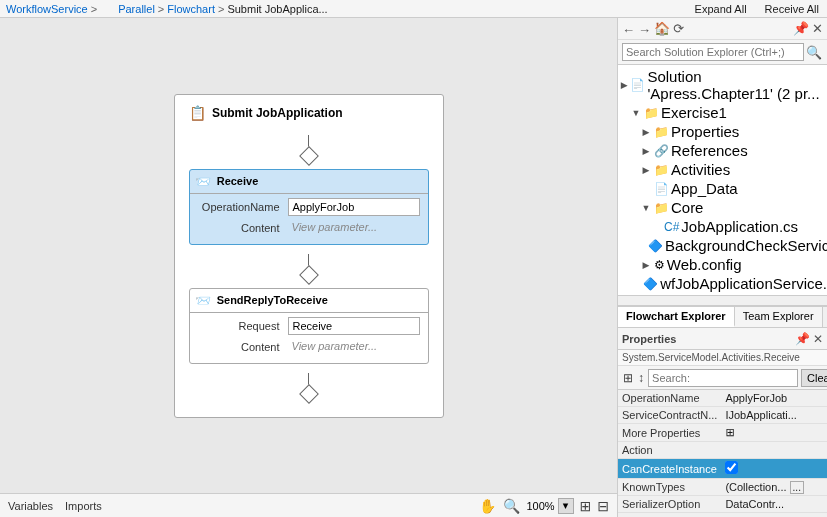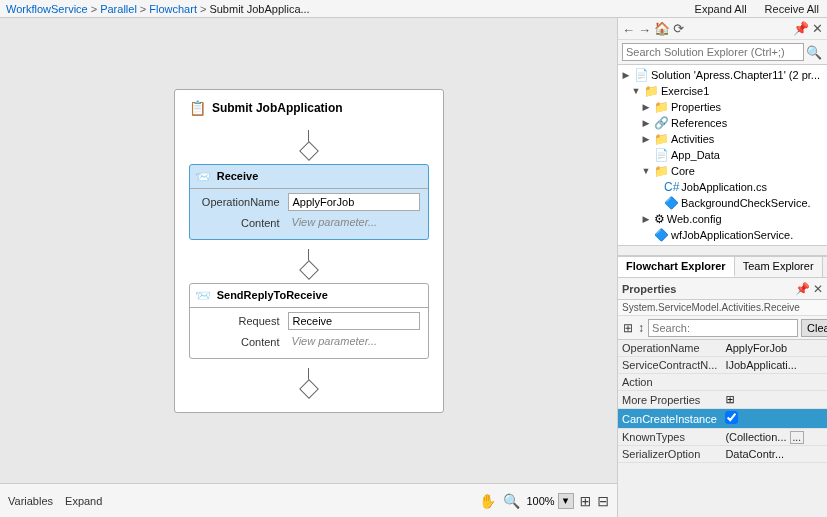--- a/index.html
+++ b/index.html
@@ -71,21 +71,21 @@
     }
     .arrow-line { width: 1px; height: 12px; background: #666; }
     .arrow-diamond {
       width: 14px; height: 14px; background: white; border: 1px solid #666;
       transform: rotate(45deg); margin: 2px 0;
     }
 
     
     .bottom-toolbar {
       display: flex; align-items: center; justify-content: space-between;
-      background: #f5f5f5; border-top: 1px solid #ccc; padding: 2px 8px; height: 34px;
+      background: #f5f5f5; border-top: 1px solid #ccc; padding: 2px 8px; height: 24px;
     }
     .bottom-left { display: flex; gap: 12px; }
     .bottom-btn { background: none; border: none; font-size: 11px; cursor: pointer; color: #333; }
     .bottom-right { display: flex; align-items: center; gap: 6px; }
     .zoom-control { display: flex; align-items: center; gap: 3px; }
     .zoom-btn { background: #ddd; border: 1px solid #aaa; width: 16px; height: 16px; cursor: pointer; font-size: 11px; display: flex; align-items: center; justify-content: center; }
     .zoom-value { font-size: 11px; }
     .canvas-icon { font-size: 14px; cursor: pointer; color: #444; }
 
     
@@ -111,21 +111,21 @@
       flex: 1; border: 1px solid #aaa; font-size: 11px;
       padding: 1px 3px; height: 18px; outline: none;
     }
     .se-search-btn { font-size: 13px; color: #555; cursor: pointer; background: none; border: none; }
 
     
     .se-tree { font-size: 11px; padding: 2px 0; background: white; }
     .tree-item { display: flex; align-items: center; padding: 1px 0; cursor: pointer; }
     .tree-expand { width: 16px; display: flex; align-items: center; justify-content: center; font-size: 9px; color: #555; }
     .tree-icon { font-size: 12px; margin-right: 2px; }
-    .tree-label { font-size: 11px; }
+    .tree-label { font-size: 15px; }
     .tree-indent-1 { padding-left: 10px; }
     .tree-indent-2 { padding-left: 20px; }
     .tree-indent-3 { padding-left: 30px; }
 
     
     .explorer-tabs {
       display: flex; background: #f0f0f0; border-bottom: 1px solid #ccc;
       border-top: 1px solid #ccc;
     }
     .explorer-tab {
@@ -172,21 +172,21 @@
     
     .hscroll { height: 10px; background: #f0f0f0; border-top: 1px solid #ccc; width: 100%; }
   </style>
 </head>
 <body>
 
 <div class="breadcrumb-bar">
   <div class="breadcrumb">
     <span style="cursor:pointer;color:#0066cc;">WorkflowService</span>
     <span class="breadcrumb-sep"> &gt; </span>
-    <span style="cursor:pointer;color:#0066cc;">Parallel</span>
+    <span style="cursor:pointer;color:#0066cc;margin-left:18px;">Parallel</span>
     <span class="breadcrumb-sep"> &gt; </span>
     <span style="cursor:pointer;color:#0066cc;">Flowchart</span>
     <span class="breadcrumb-sep"> &gt; </span>
     <span>Submit JobApplica...</span>
   </div>
   <div class="breadcrumb-actions">
     <button class="breadcrumb-btn">Expand All</button>
     <button class="breadcrumb-btn">Receive All</button>
   </div>
 </div>
@@ -248,21 +248,21 @@
         <div class="arrow-connector">
           <div class="arrow-line"></div>
           <div class="arrow-diamond"></div>
         </div>
       </div>
     </div>
 
     <div class="bottom-toolbar">
       <div class="bottom-left">
         <button class="bottom-btn">Variables</button>
-        <button class="bottom-btn">Expand</button>
+        <button class="bottom-btn">Imports</button>
       </div>
       <div class="bottom-right">
         <span class="canvas-icon">✋</span>
         <span class="canvas-icon">🔍</span>
         <div class="zoom-control">
           <span class="zoom-value">100%</span>
           <button class="zoom-btn">▾</button>
         </div>
         <span class="canvas-icon">⊞</span>
         <span class="canvas-icon">⊟</span>
@@ -382,26 +382,26 @@
           <tbody>
             <tr class="prop-row">
               <td class="prop-name">OperationName</td>
               <td class="prop-value">ApplyForJob</td>
             </tr>
             <tr class="prop-row">
               <td class="prop-name">ServiceContractN...</td>
               <td class="prop-value">IJobApplicati...</td>
             </tr>
             <tr class="prop-row">
+              <td class="prop-name">More Properties</td>
+              <td class="prop-value"><span>⊞</span></td>
+            </tr>
+            <tr class="prop-row">
               <td class="prop-name">Action</td>
               <td class="prop-value"></td>
-            </tr>
-            <tr class="prop-row">
-              <td class="prop-name">More Properties</td>
-              <td class="prop-value"><span>⊞</span></td>
             </tr>
             <tr class="prop-row highlighted">
               <td class="prop-name" style="color:white;">CanCreateInstance</td>
               <td class="prop-value">
                 <input type="checkbox" checked="" style="margin: 0px;">
               </td>
             </tr>
             <tr class="prop-row">
               <td class="prop-name">KnownTypes</td>
               <td class="prop-value">(Collection... <span style="border:1px solid #aaa;padding:0 2px;cursor:pointer;font-size:10px;">...</span></td>

